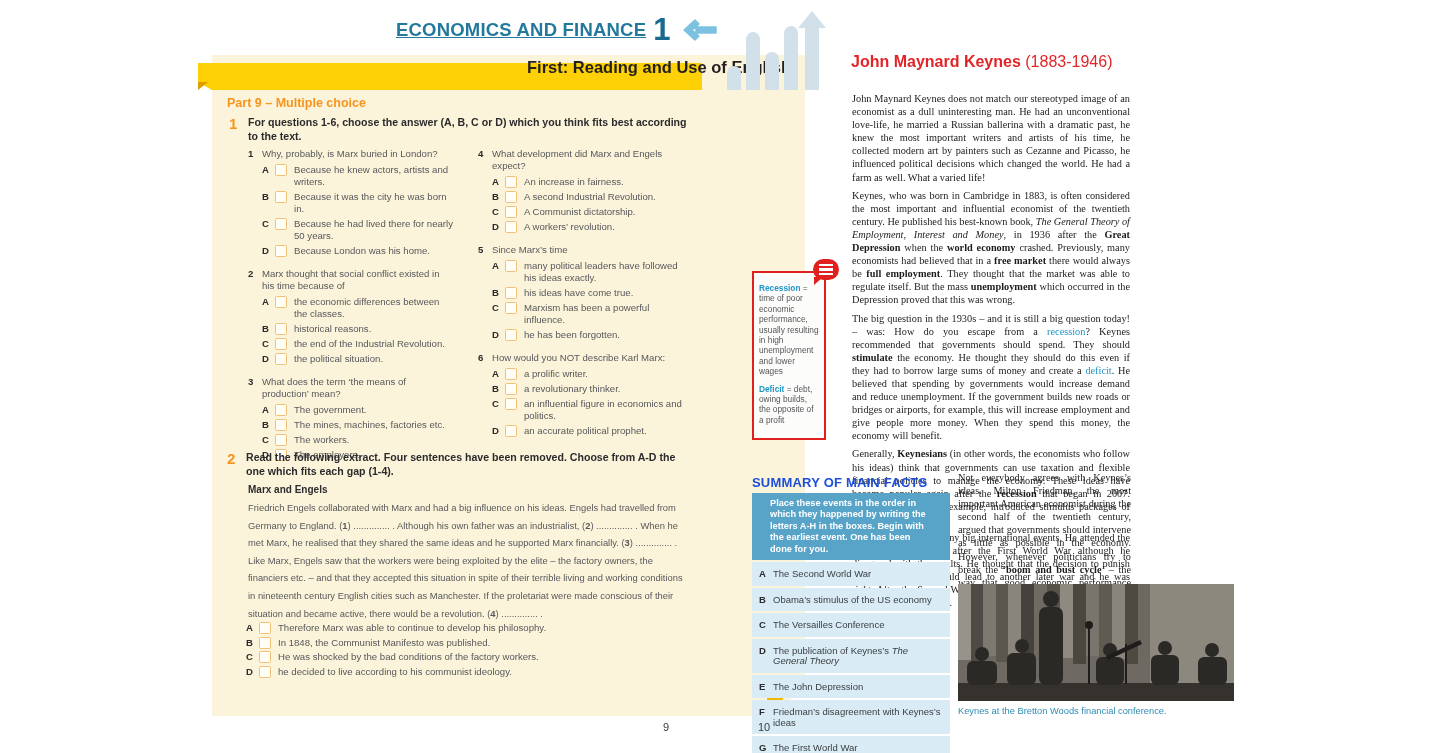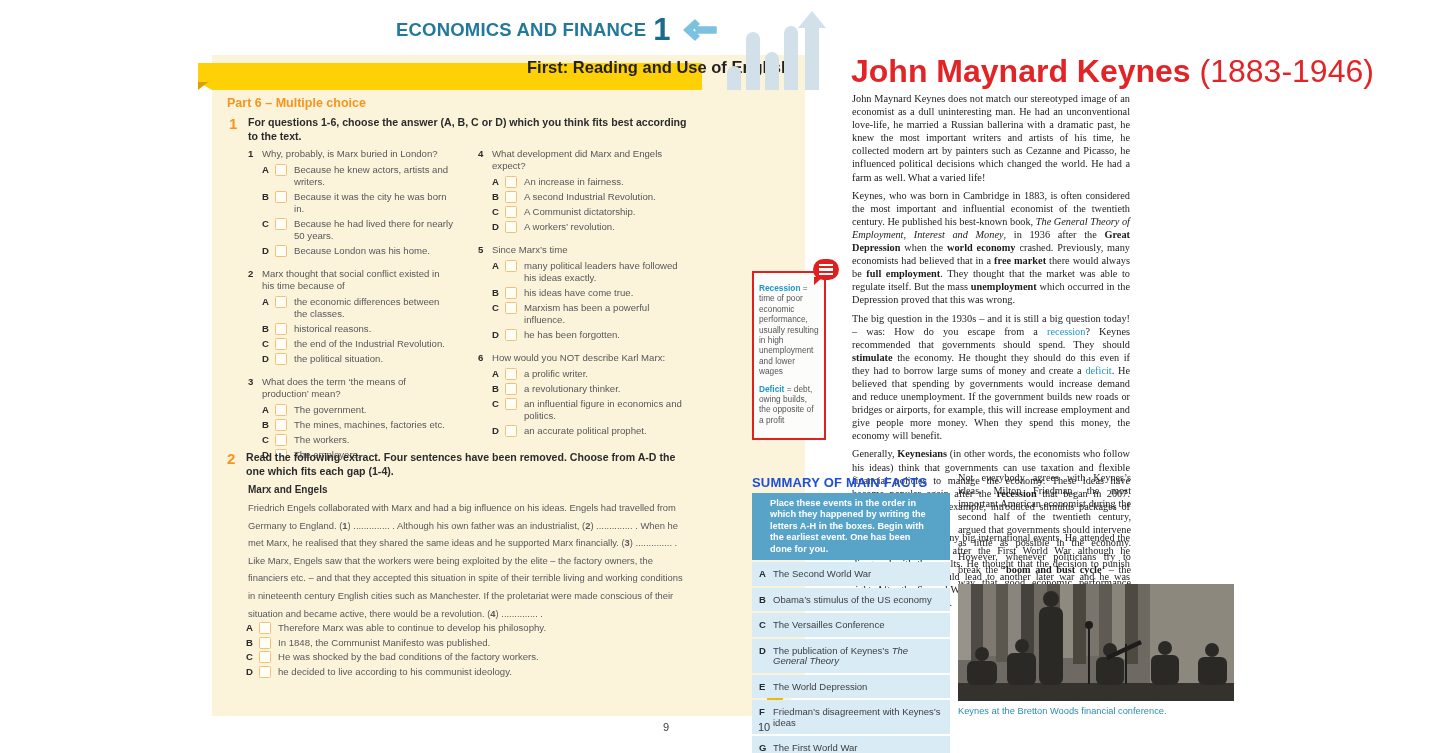--- a/index.html
+++ b/index.html
@@ -1,21 +1,21 @@
 <!DOCTYPE html>
 <html><head>
 <meta charset="utf-8">
 <style>
   html,body{margin:0;padding:0;background:#fff;}
   body{width:1445px;height:753px;font-family:"Liberation Sans",sans-serif;}
   .screen{position:relative;width:1445px;height:753px;background:#fff;overflow:hidden;}
 
   
   .unit-header{position:absolute;left:396px;top:14px;display:flex;align-items:center;}
-  .unit-title{color:#23799c;font-weight:bold;font-size:18.5px;letter-spacing:.2px;}
+  .unit-title{color:#23799c;font-weight:bold;font-size:18.5px;letter-spacing:.2px;text-decoration:underline;}
   .unit-number{color:#1a6a8d;font-weight:bold;font-size:31px;margin-left:7px;line-height:1;}
   .arrow-icon{margin-left:13px;display:block;}
 
   
   .cream-panel{position:absolute;left:212px;top:55px;width:576px;height:661px;background:#fcf4da;padding-left:17px;}
   .banner{position:absolute;left:-14px;top:8px;width:504px;height:27px;background:#fdd105;
           clip-path:polygon(0 0,100% 0,100% 100%,14px 100%,0 70%);}
   .banner-fold{position:absolute;left:-14px;top:27px;width:0;height:0;
           border-top:8px solid #df9e00;border-right:10px solid transparent;}
   .banner-text{position:absolute;right:14px;top:3px;font-size:16.5px;font-weight:bold;color:#231f20;}
@@ -58,21 +58,21 @@
   .bars{position:absolute;left:727px;top:8px;width:112px;height:82px;}
   .bar{position:absolute;bottom:0;width:14px;background:#d2e0ea;border-radius:7px 7px 0 0;}
   .b1{left:0;height:24px;}
   .b2{left:19px;height:58px;}
   .b3{left:38px;height:38px;}
   .b4{left:57px;height:64px;}
   .b5{left:78px;height:64px;border-radius:0;}
   .bhead{position:absolute;left:71px;bottom:62px;width:0;height:0;
          border-left:14px solid transparent;border-right:14px solid transparent;border-bottom:17px solid #d2e0ea;}
 
-  .keynes-title{position:absolute;left:851px;top:53px;margin:0;font-size:32px;color:#e32427;font-weight:bold;white-space:nowrap;}
+  .keynes-title{position:absolute;left:851px;top:53px;margin:0;font-size:16px;color:#e32427;font-weight:bold;white-space:nowrap;}
   .keynes-title .years{font-weight:normal;}
 
   .text-wide{position:absolute;left:852px;top:92px;width:278px;}
   .text-narrow{position:absolute;left:958px;top:471px;width:173px;}
   .text-wide p,.text-narrow p{margin:0 0 5px 0;font-family:"Liberation Serif",serif;font-size:10.3px;line-height:13.1px;color:#1d1b1c;text-align:justify;}
   .text-wide p.cont{text-align-last:justify;margin-bottom:0;}
   .gl{color:#2095c8;}
 
   .glossary{position:absolute;left:752px;top:271px;width:60px;background:#fcfcfa;border:2px solid #e0201f;padding:10px 5px 6px 5px;}
   .glossary p{margin:0 0 7px 0;font-size:8.3px;line-height:10.4px;color:#55565a;}
@@ -104,21 +104,21 @@
     <svg class="arrow-icon" width="34" height="22" viewBox="0 0 34 22">
       <path d="M12 1 L16 5 L9 11 L16 17 L12 21 L1 11 Z M13 8 h20 v6 h-20 Z" fill="#7cc2e0" stroke="#7cc2e0" stroke-linejoin="round" stroke-width="1.5"></path>
     </svg>
   </div>
 
   <section class="cream-panel">
     <div class="banner"></div>
     <div class="banner-fold"></div>
     <div class="banner-text">First: Reading and Use of English</div>
 
-    <div class="part-heading p5h">Part 6 – Multiple choice</div>
+    <div class="part-heading p5h">Part 9 – Multiple choice</div>
 
     <div class="ex-row ex1">
       <span class="ex-num">1</span>
       <p class="ex-instr">For questions 1-6, choose the answer (A, B, C or D) which you think fits best according to the text.</p>
     </div>
 
     <div class="qcol qcol1">
       <div class="q">
         <div class="qh">
             <span class="qn">1</span>
@@ -358,21 +358,21 @@
       <div class="ev">
           <span class="evl">C</span>
           <span class="evt">The Versailles Conference</span>
         </div>
       <div class="ev">
           <span class="evl">D</span>
           <span class="evt">The publication of Keynes’s <i>The General Theory</i></span>
         </div>
       <div class="ev">
           <span class="evl">E</span>
-          <span class="evt">The World Depression</span>
+          <span class="evt">The John Depression</span>
         </div>
       <div class="ev">
           <span class="evl">F</span>
           <span class="evt">Friedman’s disagreement with Keynes’s ideas</span>
         </div>
       <div class="ev">
           <span class="evl">G</span>
           <span class="evt">The First World War</span>
         </div>
       <div class="ev"></div>

